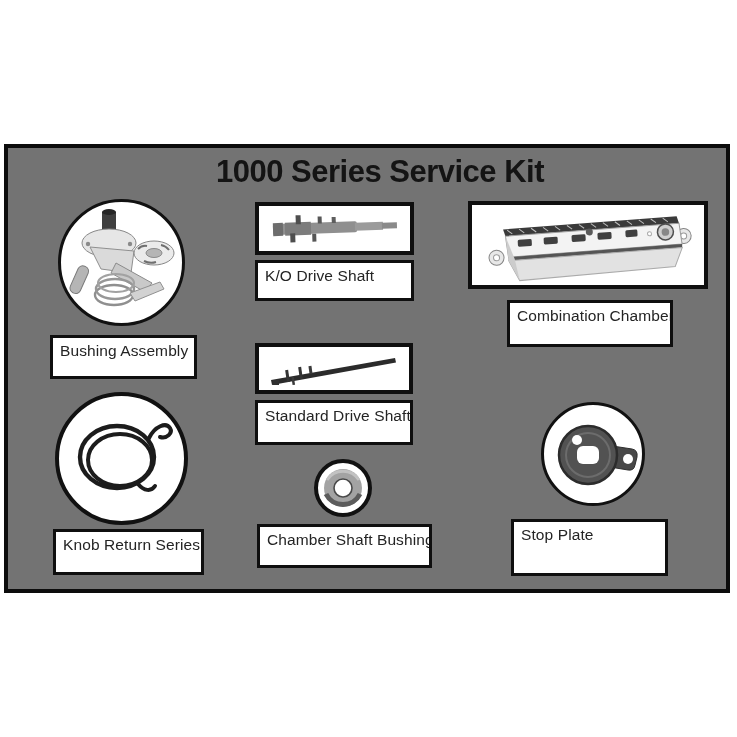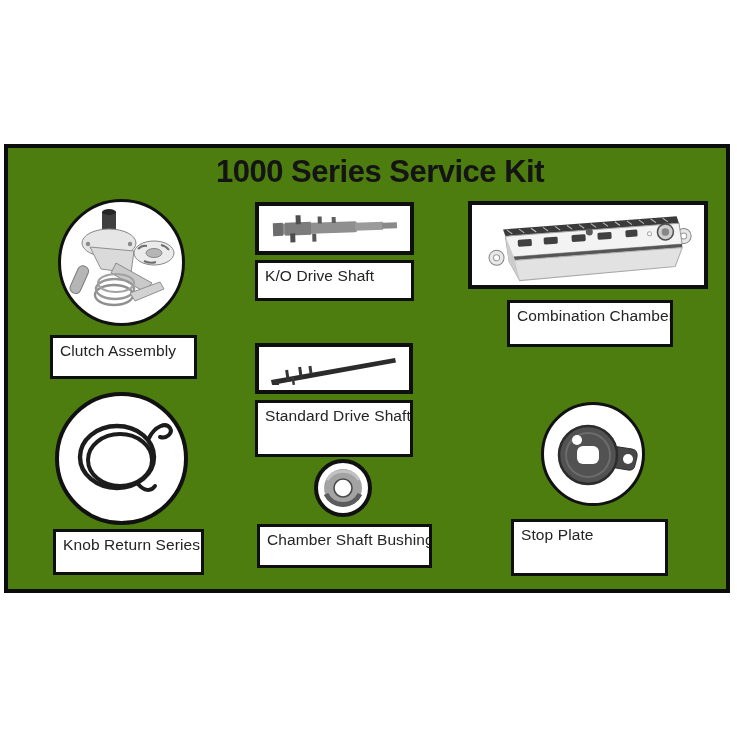--- a/index.html
+++ b/index.html
@@ -2,21 +2,21 @@
 <html><head>
 <meta charset="utf-8">
 <style>
   html,body{margin:0;padding:0;}
   body{
     width:737px;height:737px;background:#ffffff;position:relative;overflow:hidden;
     font-family:"Liberation Sans","DejaVu Sans",sans-serif;
   }
   .frame{
     position:absolute;left:4px;top:144px;width:726px;height:449px;
-    border:4px solid #0c0c0c;box-sizing:border-box;background:#4d7c0f;
+    border:4px solid #0c0c0c;box-sizing:border-box;background:#737373;
   }
   .kit-title{
     position:absolute;left:0;right:0;top:6px;text-align:center;
     font-size:31px;font-weight:bold;color:#141414;letter-spacing:-0.5px;
     transform:translateX(13px);white-space:nowrap;
   }
   .img-box{
     position:absolute;border:4px solid #0f0f0f;box-sizing:border-box;background:#ffffff;
     display:flex;align-items:center;justify-content:center;overflow:hidden;
   }
@@ -52,21 +52,21 @@
       <ellipse cx="92" cy="50" rx="20" ry="12" fill="#ebebeb" stroke="#868686"></ellipse>
       <ellipse cx="92" cy="50" rx="8" ry="4.5" fill="#b5b5b5" stroke="#8a8a8a"></ellipse>
       <path d="M76 46 q4 -4 9 -3 M99 42 q5 1 8 5 M82 58 q6 3 12 1" fill="none" stroke="#6f6f6f" stroke-width="2"></path>
       <ellipse cx="52" cy="92" rx="19" ry="10" fill="none" stroke="#8f8f8f" stroke-width="2.4"></ellipse>
       <ellipse cx="53" cy="86" rx="19" ry="10" fill="none" stroke="#979797" stroke-width="2.4"></ellipse>
       <ellipse cx="54" cy="80" rx="18" ry="9" fill="none" stroke="#a2a2a2" stroke-width="2.2"></ellipse>
       <path d="M68 90 L98 79 L102 86 L73 98 Z" fill="#d2d2d2" stroke="#909090"></path>
     </svg>
   </div>
   <div class="label-box" style="left:42px;top:187px;width:147px;height:44px;">
-    <span>Clutch Assembly</span>
+    <span>Bushing Assembly</span>
   </div>
 
   <div class="img-box" style="left:247px;top:54px;width:159px;height:53px;">
     <svg width="151" height="45" viewBox="0 0 151 45">
       <g transform="rotate(-2 75 22)">
         <rect x="14" y="16" width="84" height="11" rx="2" fill="#8f8f8f"></rect>
         <rect x="14" y="15" width="10" height="13" fill="#6d6d6d"></rect>
         <rect x="26" y="15" width="26" height="13" fill="#7c7c7c"></rect>
         <rect x="96" y="17.5" width="28" height="8" fill="#9b9b9b"></rect>
         <rect x="123" y="18.5" width="15" height="6" fill="#8a8a8a"></rect>
@@ -114,21 +114,21 @@
   <div class="img-box" style="left:247px;top:195px;width:158px;height:51px;">
     <svg width="150" height="43" viewBox="0 0 150 43">
       <polygon points="12,33 136,11 137,15.5 13,38" fill="#2b2b2b"></polygon>
       <rect x="27" y="23" width="3" height="12" fill="#333333" transform="rotate(-8 28 29)"></rect>
       <rect x="40" y="20" width="3" height="12" fill="#333333" transform="rotate(-8 41 26)"></rect>
       <rect x="33" y="30" width="2.5" height="8" fill="#3a3a3a" transform="rotate(-8 34 34)"></rect>
       <rect x="14" y="33" width="6" height="5" fill="#303030"></rect>
       <rect x="50" y="19" width="3" height="8" fill="#3a3a3a" transform="rotate(-8 51 23)"></rect>
     </svg>
   </div>
-  <div class="label-box" style="left:247px;top:252px;width:158px;height:57px;">
+  <div class="label-box" style="left:247px;top:252px;width:158px;height:45px;">
     <span>Standard Drive Shaft</span>
   </div>
 
   <div class="img-circle" style="left:47px;top:244px;width:133px;height:133px;">
     <svg width="125" height="125" viewBox="0 0 125 125">
       <ellipse cx="58" cy="61" rx="37" ry="31" fill="none" stroke="#1c1c1c" stroke-width="4.4"></ellipse>
       <ellipse cx="61" cy="64" rx="32" ry="26" fill="none" stroke="#1c1c1c" stroke-width="4"></ellipse>
       <path d="M90 42 C 96 30, 107 26, 111 32 C 114 37, 108 43, 101 41" fill="none" stroke="#1c1c1c" stroke-width="4" stroke-linecap="round"></path>
       <path d="M79 88 C 85 95, 92 96, 96 90" fill="none" stroke="#1c1c1c" stroke-width="4" stroke-linecap="round"></path>
     </svg>

